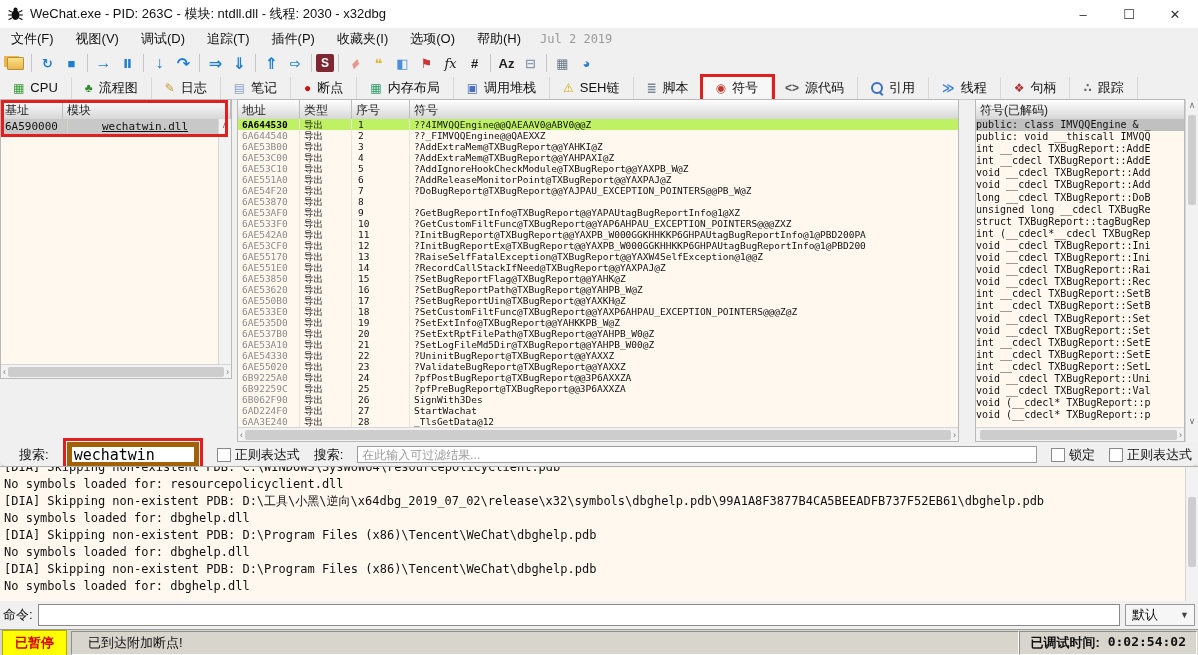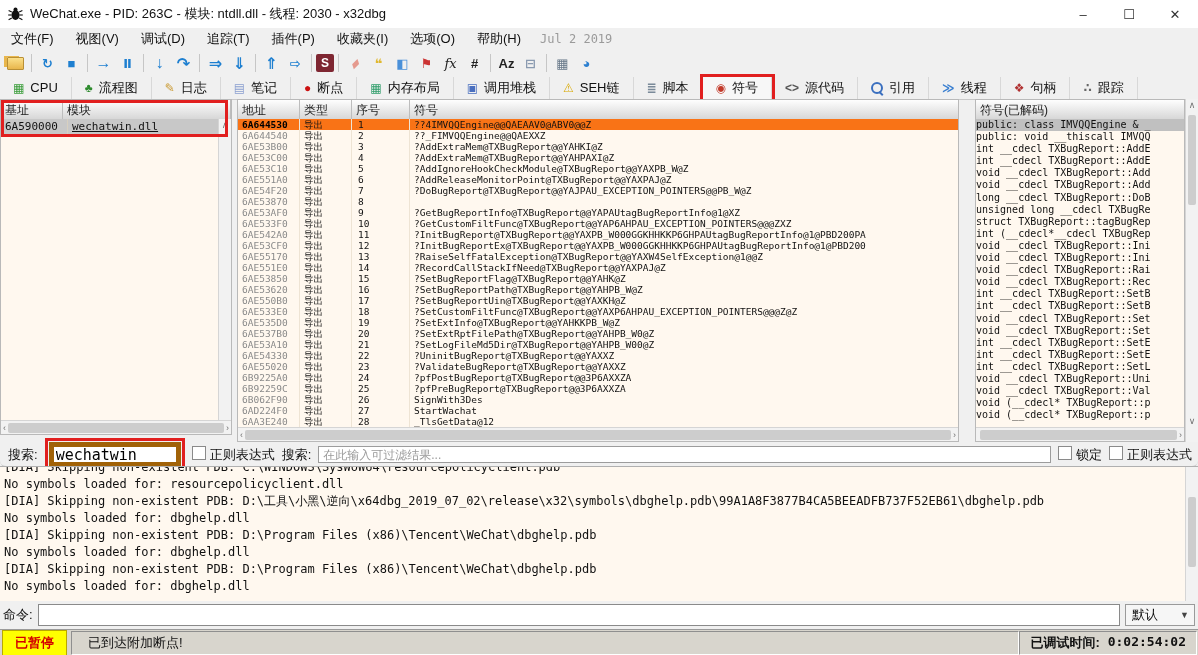--- a/index.html
+++ b/index.html
@@ -41,60 +41,60 @@
   .ic.mag{width:8px;height:8px;border:2px solid #3a6fbf;border-radius:50%;position:relative;}
   .ic.mag::after{content:"";position:absolute;width:2px;height:5px;background:#3a6fbf;
       left:7px;top:7px;transform:rotate(-45deg);}
   
   .panel{background:#fff8ef;border:1px solid #b9b9b9;box-sizing:border-box;}
   .thead{display:flex;height:19px;background:linear-gradient(#fefefe,#d7d7d7);
          border-bottom:1px solid #a8a8a8;font-size:12px;color:#222;}
   .th{padding:2px 4px;border-right:1px solid #bdbdbd;box-sizing:border-box;overflow:hidden;white-space:nowrap;}
   .mono{font-family:"DejaVu Sans Mono","Liberation Mono",monospace;}
   
-  .leftpanel{top:99px;left:0;width:232px;height:336px;}
+  .leftpanel{top:99px;left:0;width:232px;height:280px;}
   .lp-rows{position:absolute;top:19px;left:0;right:13px;bottom:14px;overflow:hidden;}
   .lrow{display:flex;height:15px;font-size:11px;line-height:15px;}
   .lrow.sel{background:#c8c8c8;}
   .lc-base{width:62px;padding-left:4px;border-right:1px solid #d8d0c0;}
-  .lc-mod{flex:1;padding-left:4px;text-decoration:underline;}
+  .lc-mod{flex:1;padding-left:4px;text-decoration:underline;text-align:center;}
   .lp-redbox{position:absolute;left:0;top:0;width:221px;height:31px;border:3px solid #e11f1f;pointer-events:none;z-index:5;}
   
   .vscroll{position:absolute;width:13px;background:#f2f2f2;border-left:1px solid #d5d5d5;box-sizing:border-box;}
   .hscroll{position:absolute;height:14px;background:#f2f2f2;border-top:1px solid #d5d5d5;box-sizing:border-box;
            display:flex;align-items:center;justify-content:space-between;font-size:9px;color:#707070;padding:0 2px;}
   .sarrow{font-size:9px;color:#707070;text-align:center;line-height:13px;}
   .sthumb-h{height:10px;background:#cdcdcd;border-radius:2px;flex:1;margin:0 2px;}
   .sthumb-v{position:absolute;left:2px;right:2px;background:#cdcdcd;border-radius:2px;}
   
   .midpanel{top:99px;left:237px;width:722px;height:343px;}
   .m-rows{position:absolute;top:19px;left:0;right:0;bottom:14px;overflow:hidden;}
   .mrow{display:flex;height:11px;font-size:9.5px;line-height:11px;white-space:nowrap;}
-  .mrow.sel{background:#f97316;justify-content:flex-end;}
+  .mrow.sel{background:#bef264;justify-content:flex-end;}
   .mc{overflow:hidden;box-sizing:border-box;border-right:1px solid #eee4d4;}
   .mc-addr{width:62px;padding-left:4px;color:#8a8a8a;}
   .mrow.sel .mc-addr{color:#000;font-weight:bold;}
   .mc-type{width:52px;padding-left:4px;}
   .mc-ord{width:58px;padding-left:6px;}
   .mc-sym{flex:1;padding-left:4px;border-right:none;}
   
   .rightpanel{top:99px;left:975px;width:210px;height:343px;}
   .d-rows{position:absolute;top:19px;left:0;right:0;bottom:14px;overflow:hidden;}
   .drow{height:12.1px;font-size:10px;line-height:12px;white-space:nowrap;overflow:hidden;padding-left:0;}
   .drow.sel{background:#c0c0c0;}
   
   .searchbar{top:443px;left:0;right:0;height:23px;background:#f0f0f0;display:flex;align-items:center;
-             font-size:13px;padding-left:8px;gap:7px;border-bottom:1px solid #cfcfcf;border-radius:6px;}
+             font-size:13px;padding-left:19px;gap:14px;border-bottom:1px solid #cfcfcf;border-radius:6px;}
   .redwrap{border:3px solid #e11f1f;padding:1px;display:flex;}
   .sinput{width:118px;height:15px;border:5px solid #a16207;font-size:15px;
           font-family:"DejaVu Sans Mono",monospace;padding:0 2px;}
   .finput{flex:1;height:15px;border:1px solid #9c9c9c;font-size:12px;padding:0 4px;}
   .finput::placeholder{color:#9a9a9a;}
   .cb{width:12px;height:12px;border:1px solid #8a8a8a;background:#fff;display:inline-block;}
-  .cbgroup{display:flex;gap:4px;white-space:nowrap;}
+  .cbgroup{display:flex;align-items:center;gap:4px;white-space:nowrap;}
   .cbgroup.last{padding-right:6px;}
   
   .logpanel{top:466px;left:0;right:0;height:135px;background:#fff8ef;border-top:1px solid #b0b0b0;
             overflow:hidden;box-sizing:border-box;}
   .logline{font-size:12px;line-height:17px;white-space:nowrap;padding-left:4px;}
   .log-clip{margin-top:-8px;}
   
   .cmdbar{top:602px;left:0;right:0;height:26px;background:#f0f0f0;display:flex;align-items:center;
           font-size:13px;padding:0 3px;gap:5px;}
   .cmdinput{flex:1;height:18px;border:1px solid #8a8a8a;font-size:12px;}

